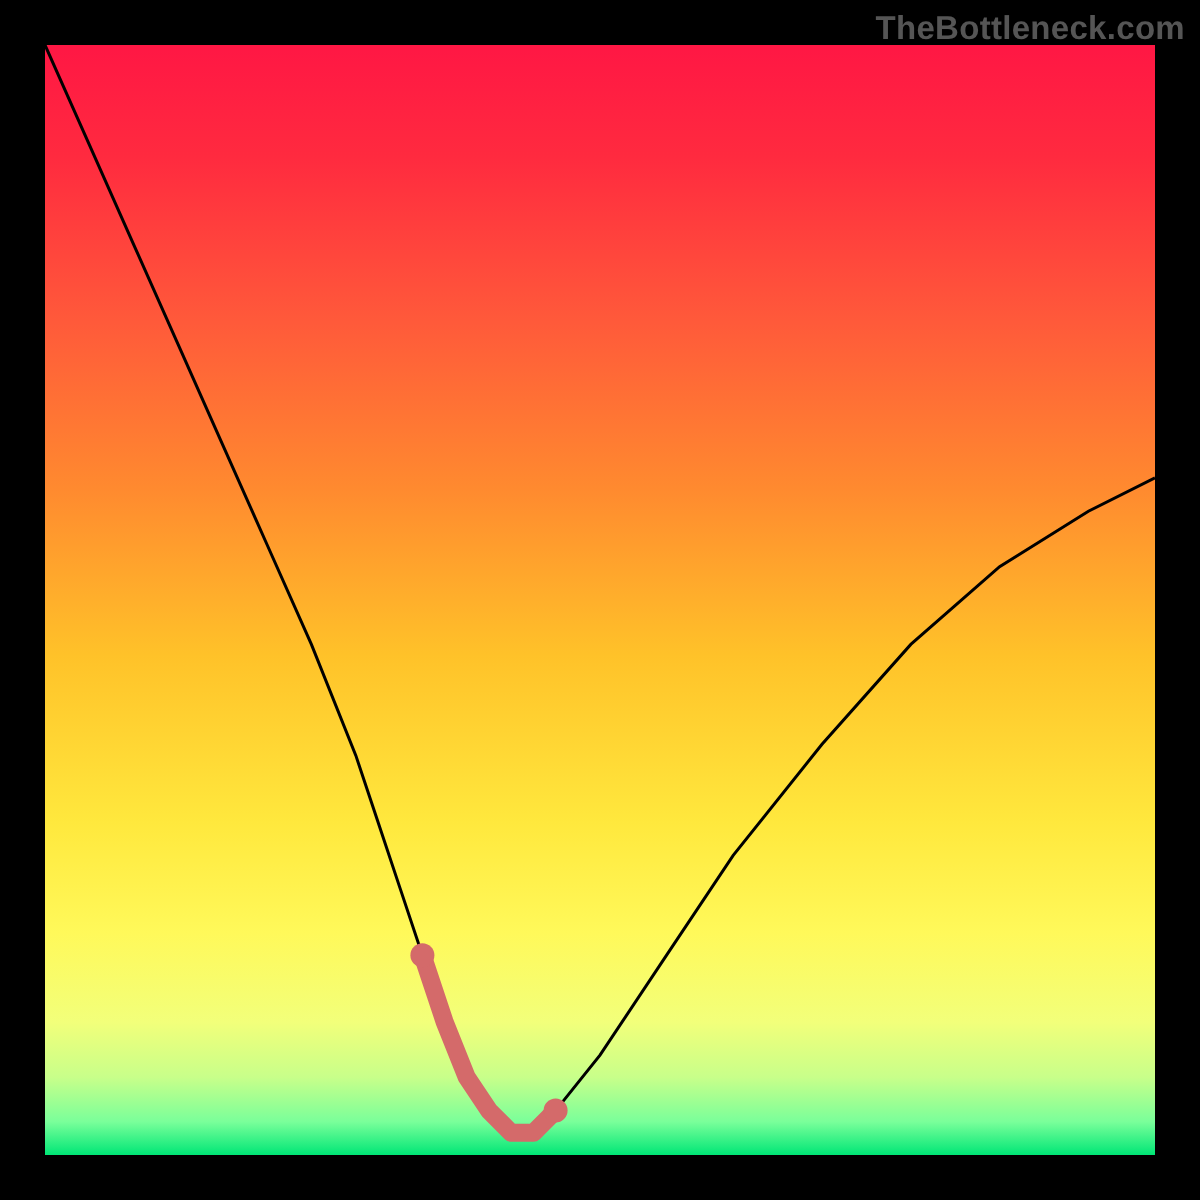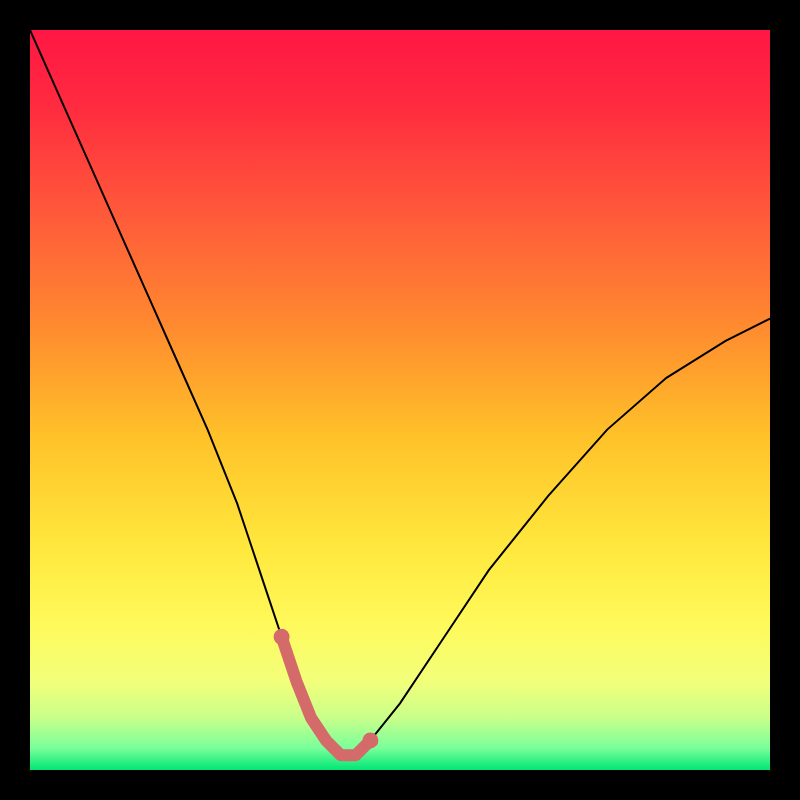--- a/index.html
+++ b/index.html
@@ -39,20 +39,21 @@
   }
   .plot svg {
     display: block;
   }
 </style>
 </head>
 <body>
 
 <div class="frame">
 
+  <div class="watermark">TheBottleneck.com</div>
 
   <div class="plot">
     <svg id="chart-svg" width="740" height="740" viewBox="0 0 740 740">
       <defs>
         <linearGradient id="bg-grad" x1="0" y1="0" x2="0" y2="1">
             <stop offset="0%" stop-color="#ff1744"></stop>
             <stop offset="10%" stop-color="#ff2a3f"></stop>
             <stop offset="25%" stop-color="#ff5a3a"></stop>
             <stop offset="40%" stop-color="#ff8a2f"></stop>
             <stop offset="55.00000000000001%" stop-color="#ffc229"></stop>

